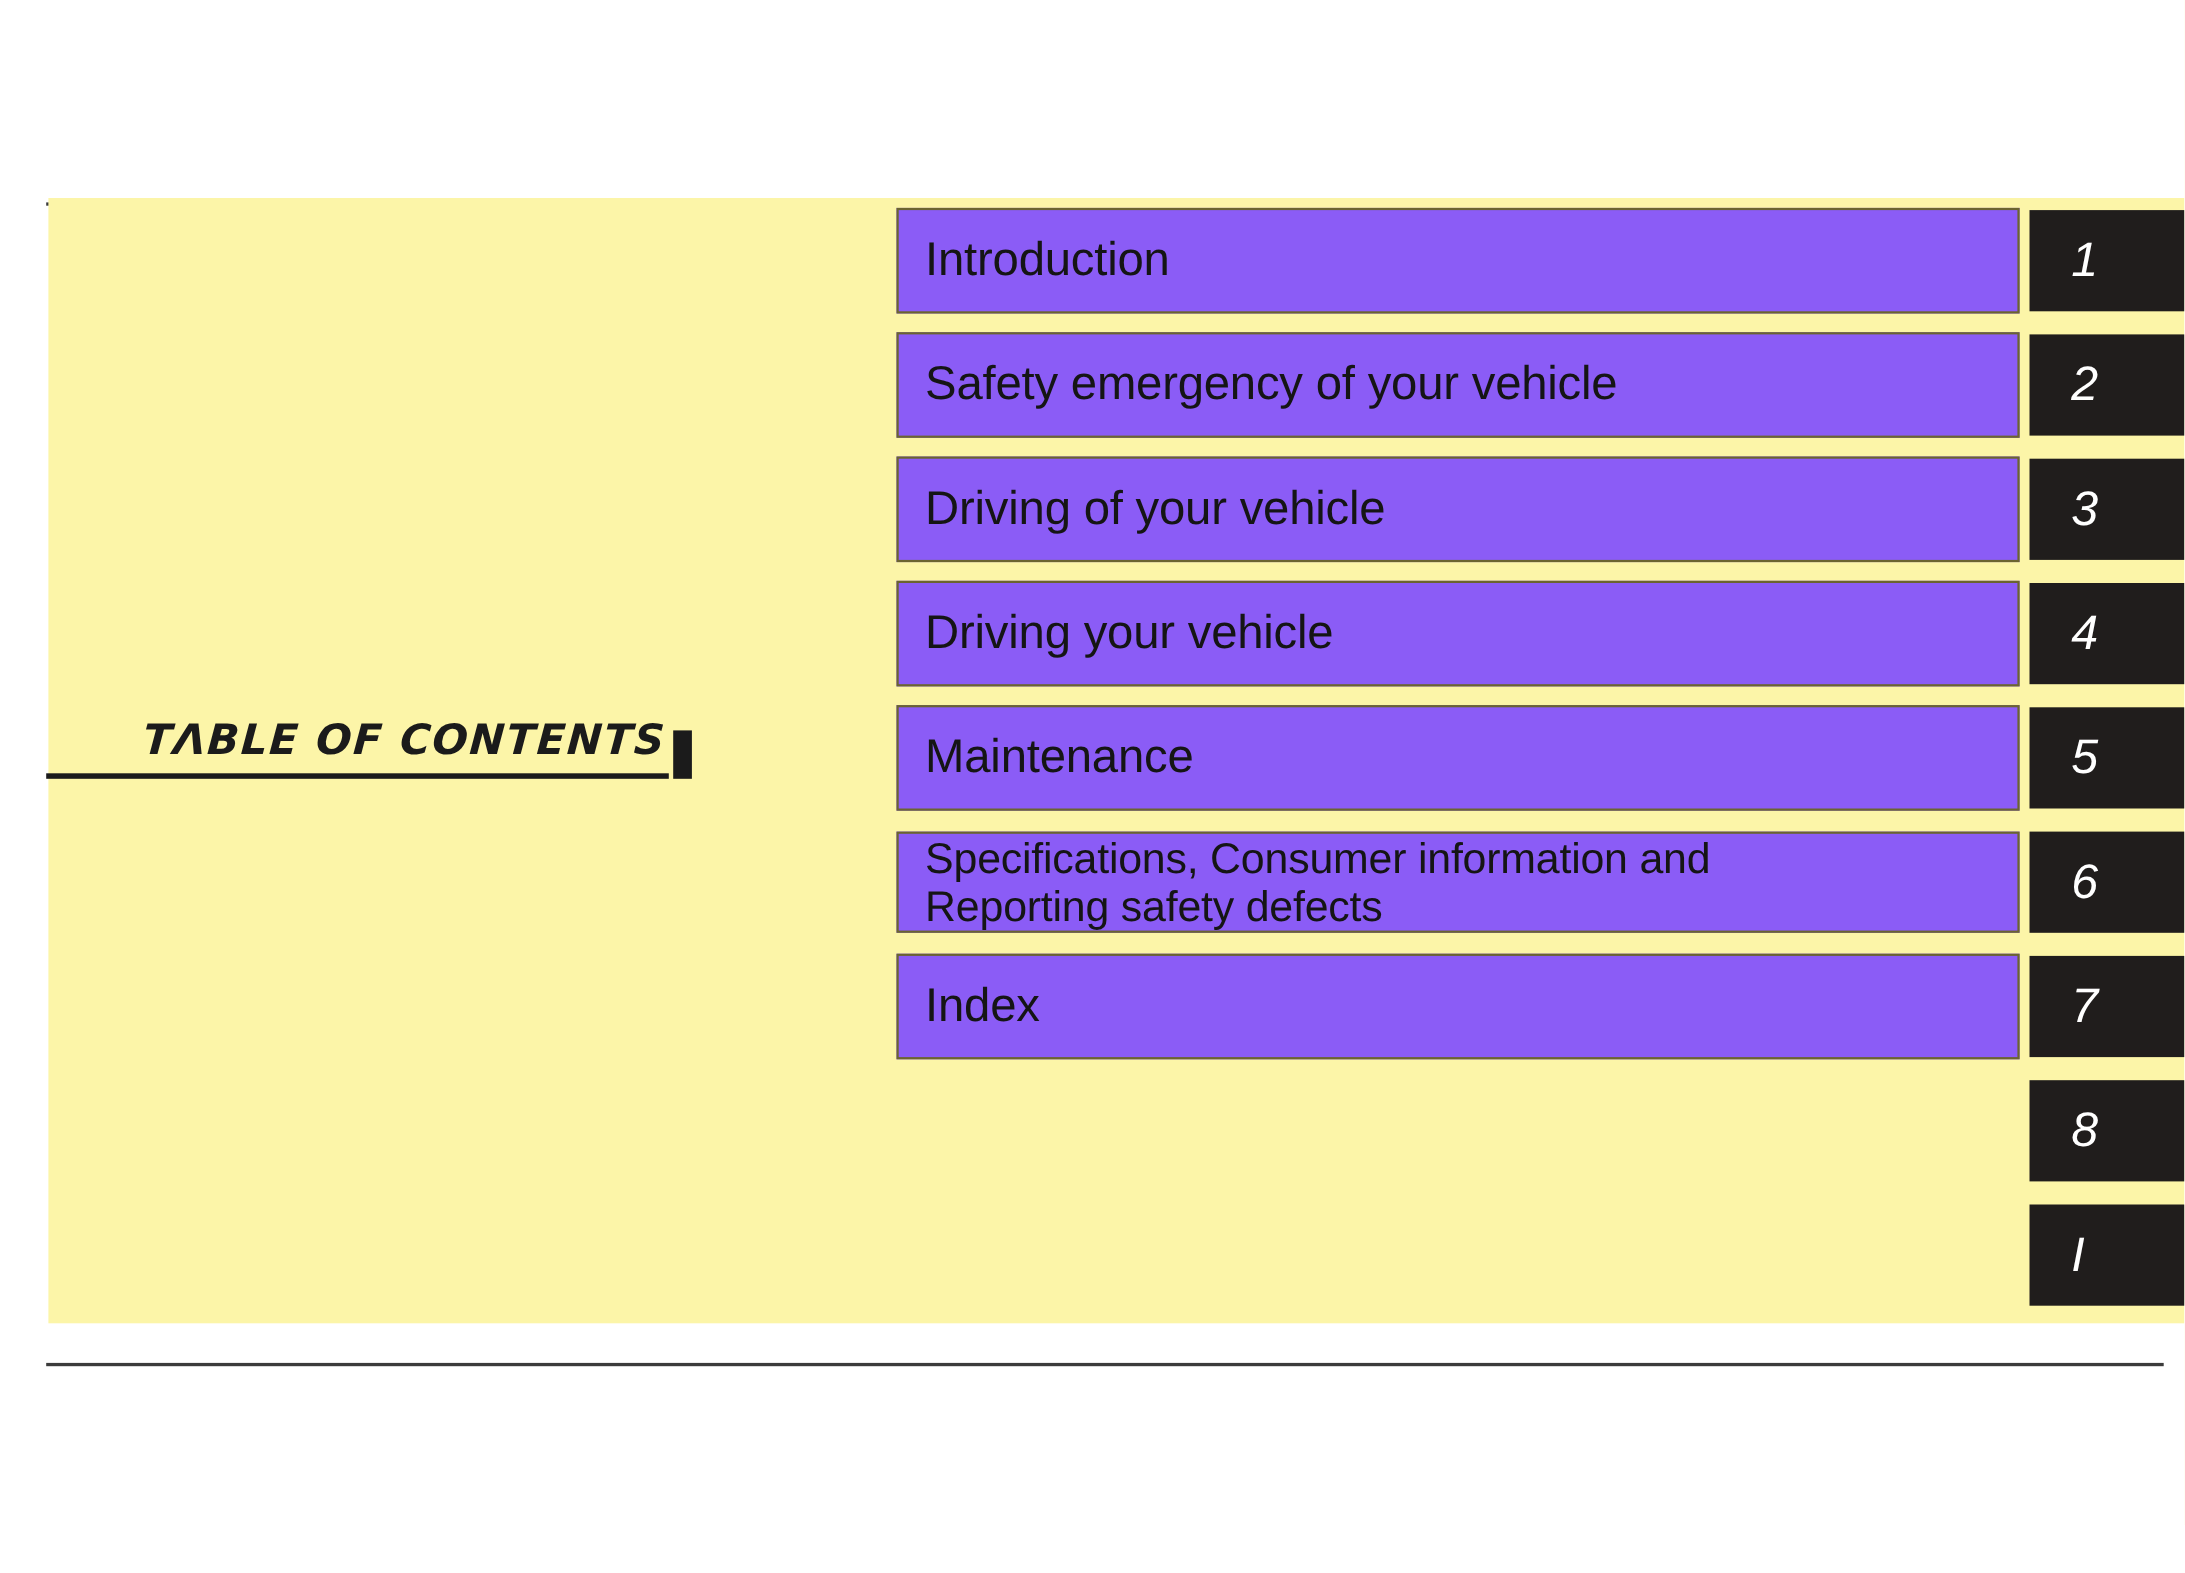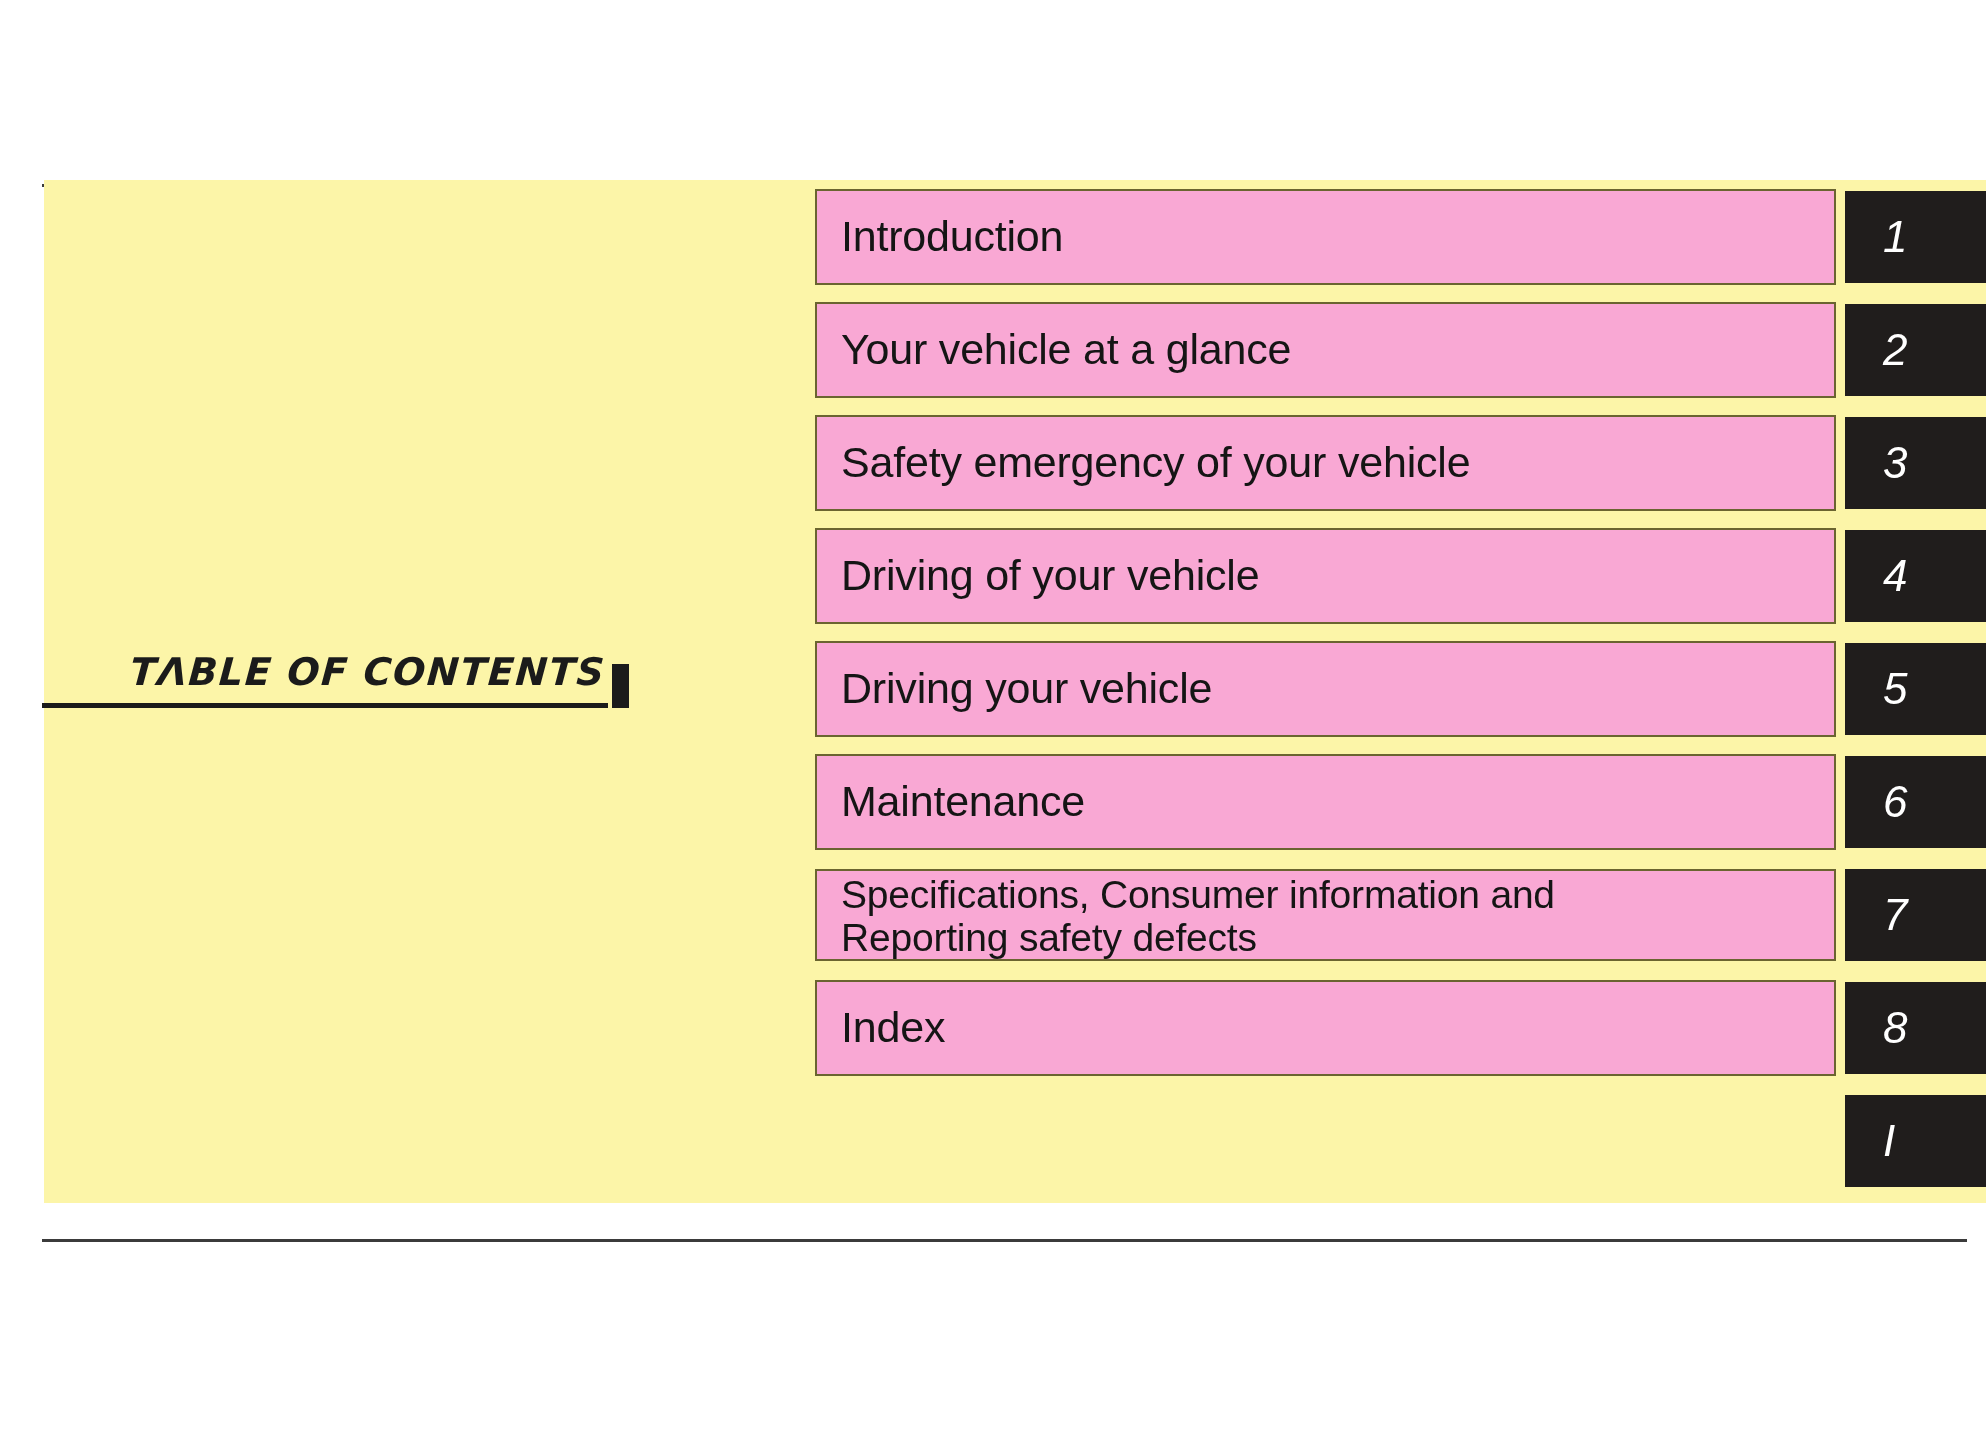--- a/index.html
+++ b/index.html
@@ -94,21 +94,21 @@
     position: relative;
     height: 113px;
   }
   .entry-box {
     position: absolute;
     left: 0;
     top: 50%;
     transform: translateY(-50%);
     box-sizing: border-box;
     width: 1021px;
-    background: #f9a8d4;
+    background: #8b5cf6;
     border: 2px solid #6b6430;
     display: flex;
     align-items: center;
     padding: 0 0 0 24px;
   }
   .entry-box.single { height: 96px; }
   .entry-box.double { height: 92px; padding-top: 4px; }
 
   .entry-label {
     font-family: "Liberation Sans", sans-serif;
@@ -175,25 +175,20 @@
   </div>
 
   <div class="entries" id="entries">
       <div class="entry-row">
         <div class="entry-box single">
           <div class="entry-label">Introduction</div>
         </div>
       </div>
       <div class="entry-row">
         <div class="entry-box single">
-          <div class="entry-label">Your vehicle at a glance</div>
-        </div>
-      </div>
-      <div class="entry-row">
-        <div class="entry-box single">
           <div class="entry-label">Safety emergency of your vehicle</div>
         </div>
       </div>
       <div class="entry-row">
         <div class="entry-box single">
           <div class="entry-label">Driving of your vehicle</div>
         </div>
       </div>
       <div class="entry-row">
         <div class="entry-box single">

